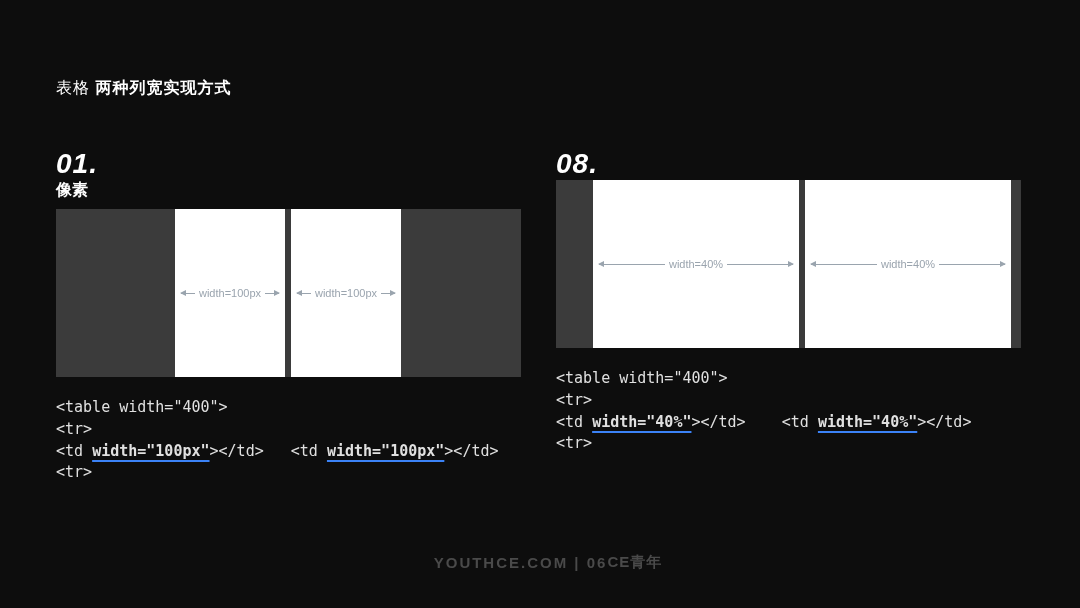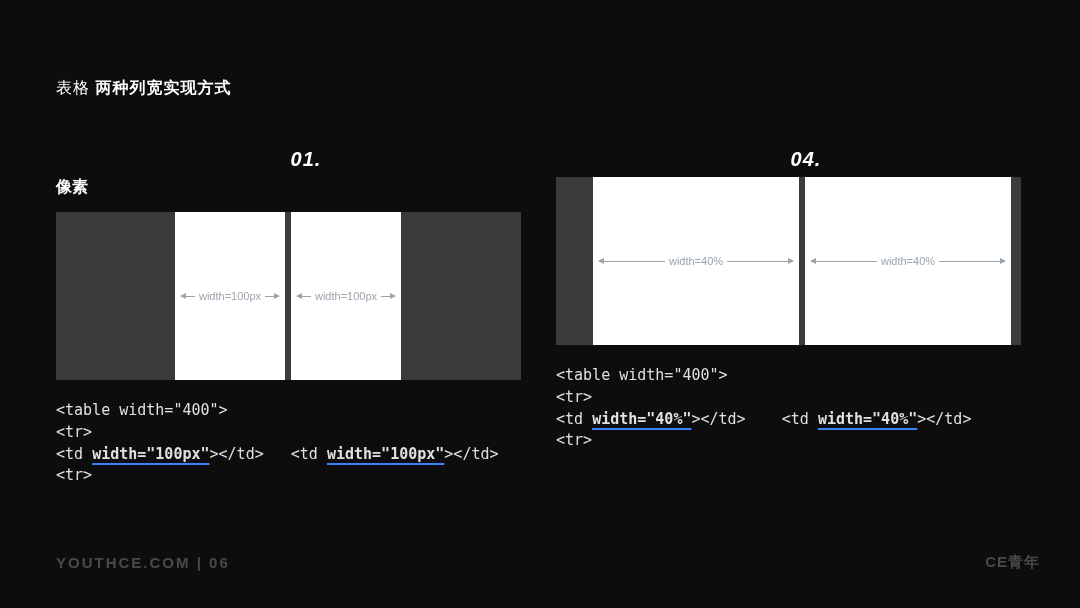--- a/index.html
+++ b/index.html
@@ -25,31 +25,29 @@
       position: absolute;
       top: 148px;
       left: 56px;
       right: 0;
       display: flex;
     }
     .col {
       width: 500px;
     }
     .num {
-      font-size: 20px;
+      font-size: 28px;
       font-style: italic;
       font-weight: 700;
       letter-spacing: 1px;
-      margin-bottom: 6px;
-      text-align: center;
     }
     .subtitle {
       font-size: 16px;
       font-weight: 700;
-      margin-bottom: 14px;
+      margin-bottom: 8px;
     }
     .diagram {
       width: 465px;
       height: 168px;
       background: #3b3b3b;
       position: relative;
       margin-bottom: 20px;
     }
     .whitebox {
       position: absolute;
@@ -111,21 +109,21 @@
       text-underline-offset: 4px;
       text-decoration-thickness: 1.5px;
     }
     .b { font-weight: 700; }
     .footer {
       position: absolute;
       bottom: 36px;
       left: 56px;
       right: 40px;
       display: flex;
-      justify-content: space-between;
+      justify-content: center;
       align-items: center;
       color: #4a4a4a;
       font-size: 15px;
       letter-spacing: 2px;
       font-weight: 600;
     }
     .footer .brand { font-weight: 700; letter-spacing: 1px; }
   </style>
 </head>
 <body>
@@ -155,21 +153,21 @@
     </div>
     <div class="code">
       <div class="row">&lt;table width="400"&gt;</div>
       <div class="row">&lt;tr&gt;</div>
       <div class="row"><span>&lt;td </span><span class="ul b">width="100px"</span><span>&gt;&lt;/td&gt;   &lt;td </span><span class="ul b">width="100px"</span><span>&gt;&lt;/td&gt;</span></div>
       <div class="row">&lt;tr&gt;</div>
     </div>
   </div>
 
   <div class="col">
-    <div class="num">04.</div>
+    <div class="num">08.</div>
     <div class="diagram pc">
       <div class="whitebox b1">
         <div class="inner">
           <div class="arrow-line"></div>
           <span class="dim-label" style="background:#fff;position:relative;padding:0 4px;">width=40%</span>
         </div>
       </div>
       <div class="whitebox b2">
         <div class="inner">
           <div class="arrow-line"></div>

